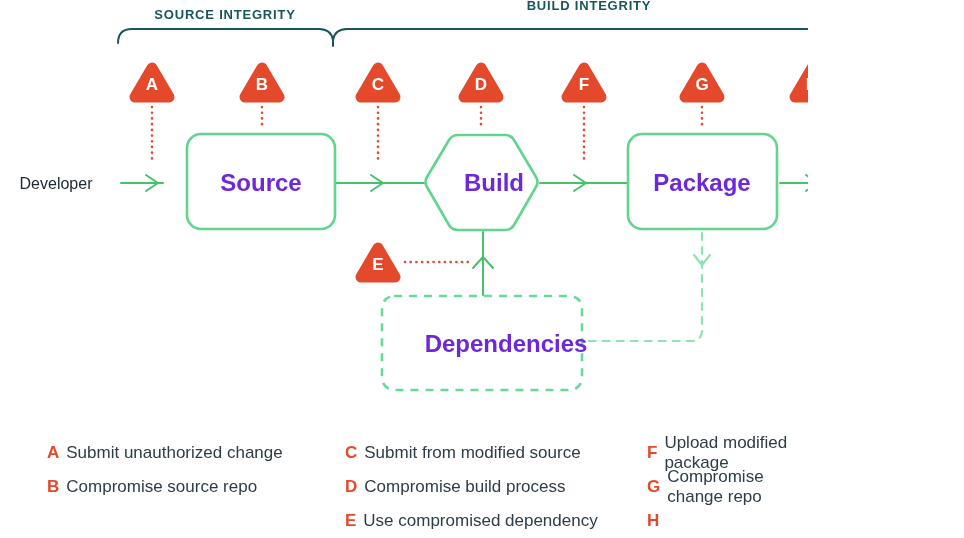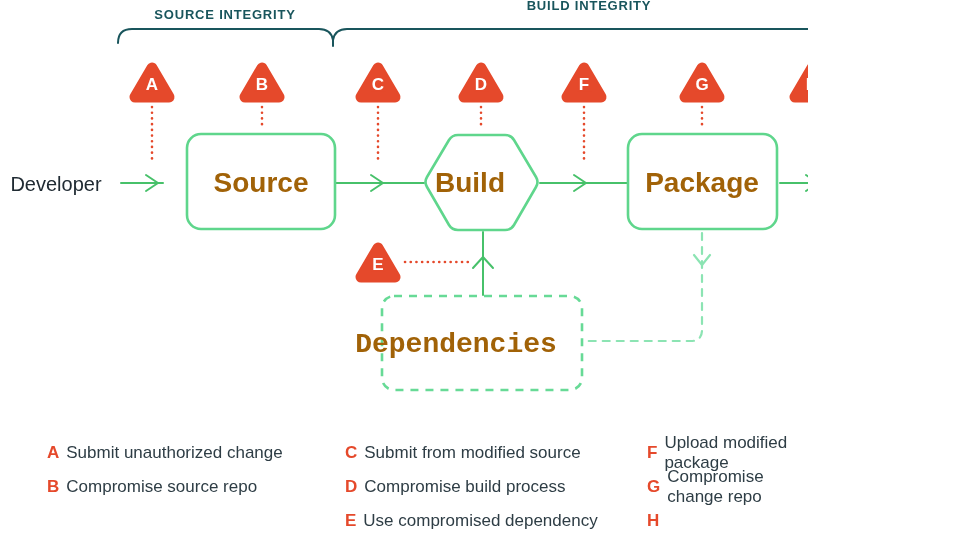--- a/index.html
+++ b/index.html
@@ -3,22 +3,22 @@
 <meta charset="utf-8">
 <style>
   html,body{margin:0;padding:0;background:#ffffff;}
   .stage{
     position:relative;width:808px;height:538px;background:#ffffff;overflow:hidden;
     font-family:"Liberation Sans","DejaVu Sans",sans-serif;color:#202b33;
   }
   .layer{position:absolute;left:0;top:0;}
   .lbl{position:absolute;transform:translate(-50%,-50%);white-space:nowrap;}
   .section-lbl{font-size:13px;font-weight:700;letter-spacing:0.8px;color:#19555c;}
-  .endpoint-lbl{font-size:20px;color:#202b33;}
-  .node-lbl{font-size:28px;font-weight:700;color:#a16207;}
+  .endpoint-lbl{font-size:16px;color:#202b33;}
+  .node-lbl{font-size:24px;font-weight:700;color:#6d28d9;}
   .threat{position:absolute;width:52px;height:44px;}
   .threat svg{position:absolute;left:0;top:0;}
   .tletter{
     position:absolute;left:26px;top:25px;transform:translate(-50%,-50%);
     color:#ffffff;font-size:17px;font-weight:700;
   }
   .legend-col{position:absolute;top:436px;}
   .lrow{height:34px;display:flex;align-items:center;font-size:17px;}
   .lkey{font-weight:700;color:#e5492b;margin-right:7px;}
   .ltext{color:#2e3d45;}
@@ -72,23 +72,23 @@
     <rect x="382" y="296" width="200" height="94" rx="12" fill="#ffffff" stroke="#67da96" stroke-width="2.6" stroke-dasharray="8 7"></rect>
   </svg>
 
   <div class="lbl section-lbl" style="left:225px;top:14px;">SOURCE INTEGRITY</div>
   <div class="lbl section-lbl" style="left:589px;top:5px;">BUILD INTEGRITY</div>
 
   <div class="lbl endpoint-lbl" style="left:56px;top:184px;">Developer</div>
   <div class="lbl endpoint-lbl" style="left:908px;top:184px;">Consumer</div>
 
   <div class="lbl node-lbl" style="left:261px;top:183px;">Source</div>
-  <div class="lbl node-lbl" style="left:470px;top:183px;text-align:center;">Build</div>
+  <div class="lbl node-lbl" style="left:494px;top:183px;text-align:center;">Build</div>
   <div class="lbl node-lbl" style="left:702px;top:183px;">Package</div>
-  <div class="lbl node-lbl" style="left:456px;top:344px;font-family:Liberation Mono, monospace;">Dependencies</div>
+  <div class="lbl node-lbl" style="left:506px;top:344px;">Dependencies</div>
 
   <div class="threat" style="left:126px;top:60px;">
     <svg width="52" height="44" viewBox="0 0 52 44">
       <path d="M26,8 L43,37 L9,37 Z" fill="#e5492b" stroke="#e5492b" stroke-width="11" stroke-linejoin="round"></path>
     </svg>
     <span class="tletter">A</span>
   </div>
   <div class="threat" style="left:236px;top:60px;">
     <svg width="52" height="44" viewBox="0 0 52 44">
       <path d="M26,8 L43,37 L9,37 Z" fill="#e5492b" stroke="#e5492b" stroke-width="11" stroke-linejoin="round"></path>

